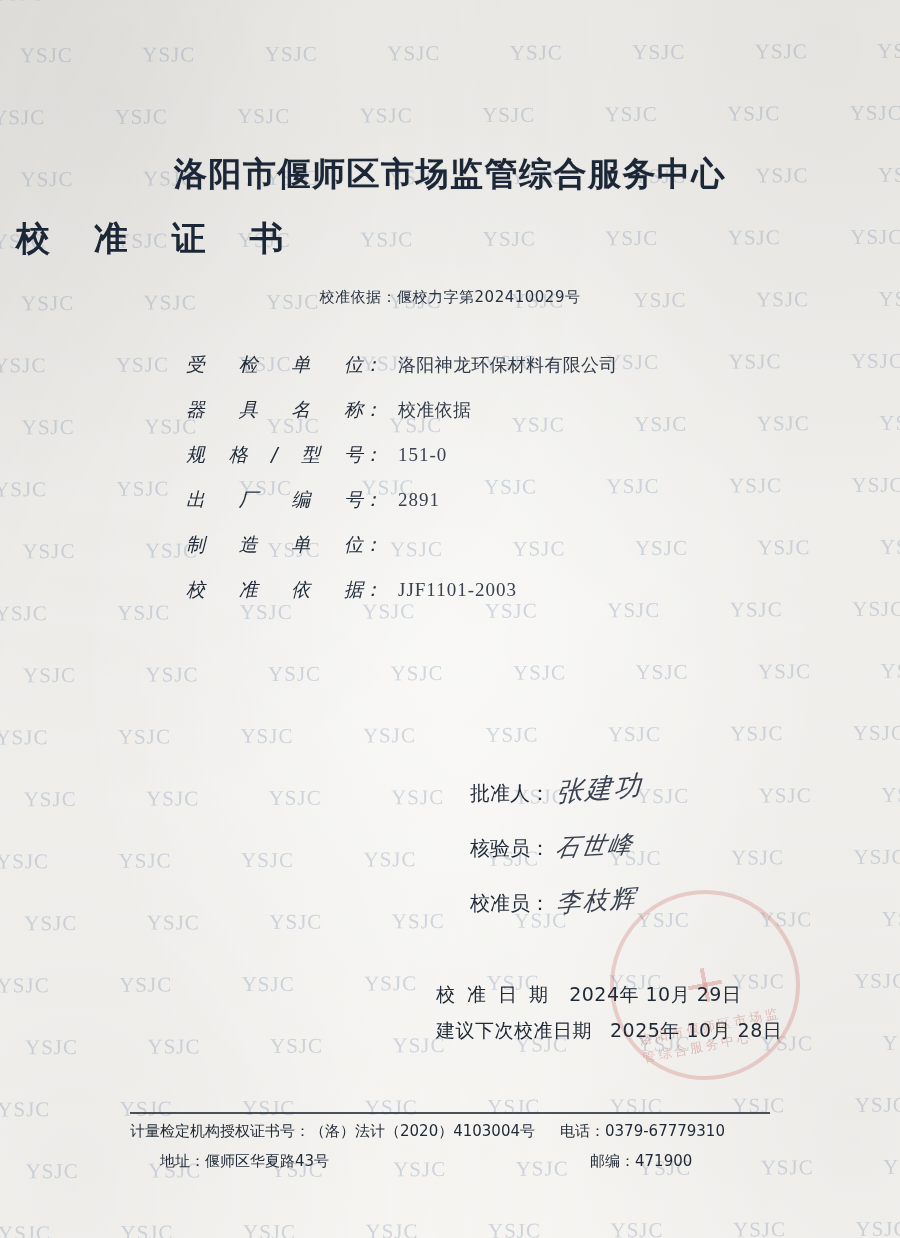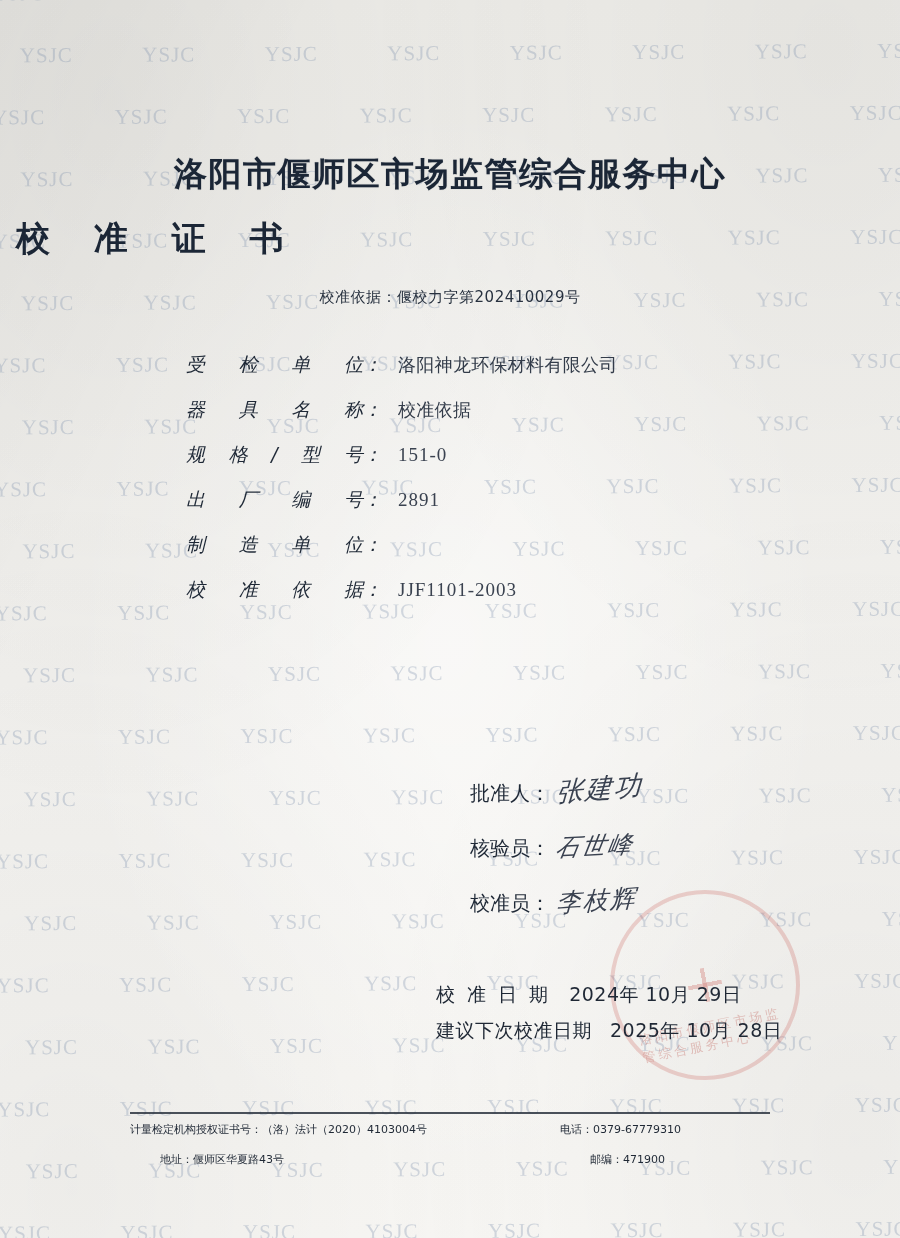--- a/index.html
+++ b/index.html
@@ -258,21 +258,21 @@
     height: 2px;
     background: #2b3440;
     opacity: 0.85;
   }
   .footer {
     position: absolute;
     left: 130px;
     top: 1122px;
     width: 640px;
     font-family: "DejaVu Sans", sans-serif;
-    font-size: 11px;
+    font-size: 15px;
     color: #1f2835;
   }
   .footer-row {
     display: flex;
     justify-content: flex-start;
     height: 30px;
     align-items: baseline;
   }
   .footer-left { width: 430px; flex: 0 0 430px; }
   .footer-right { }

